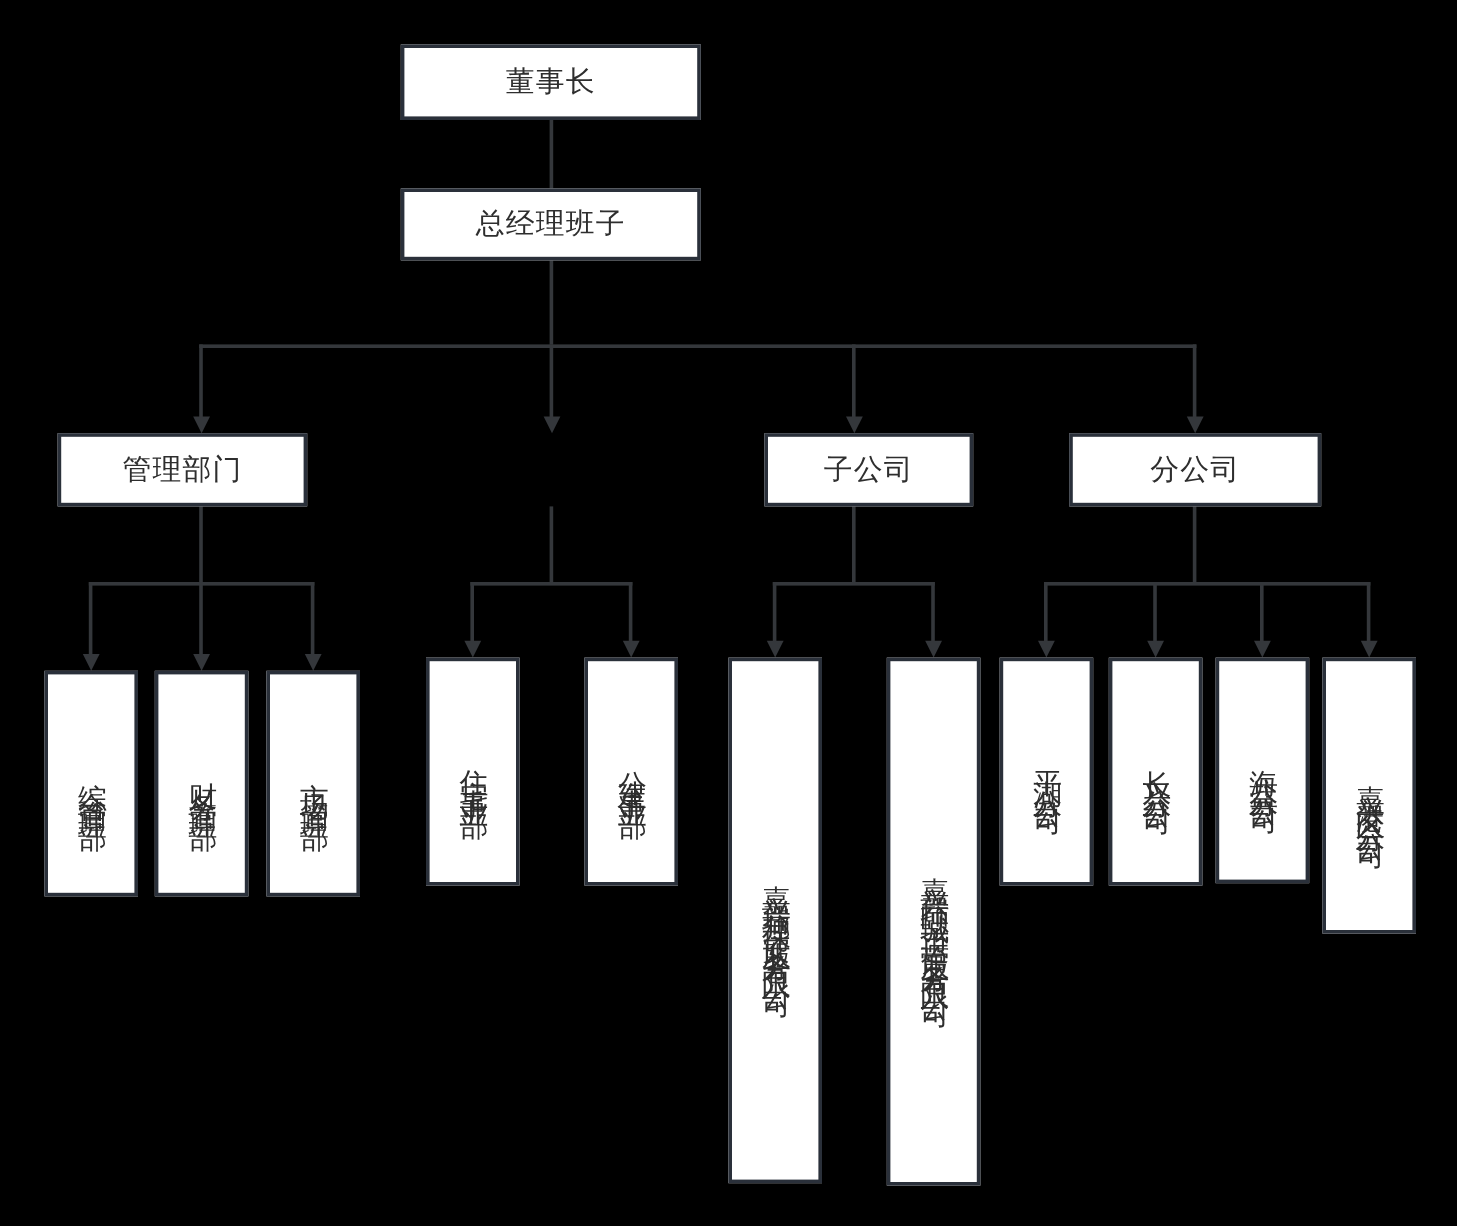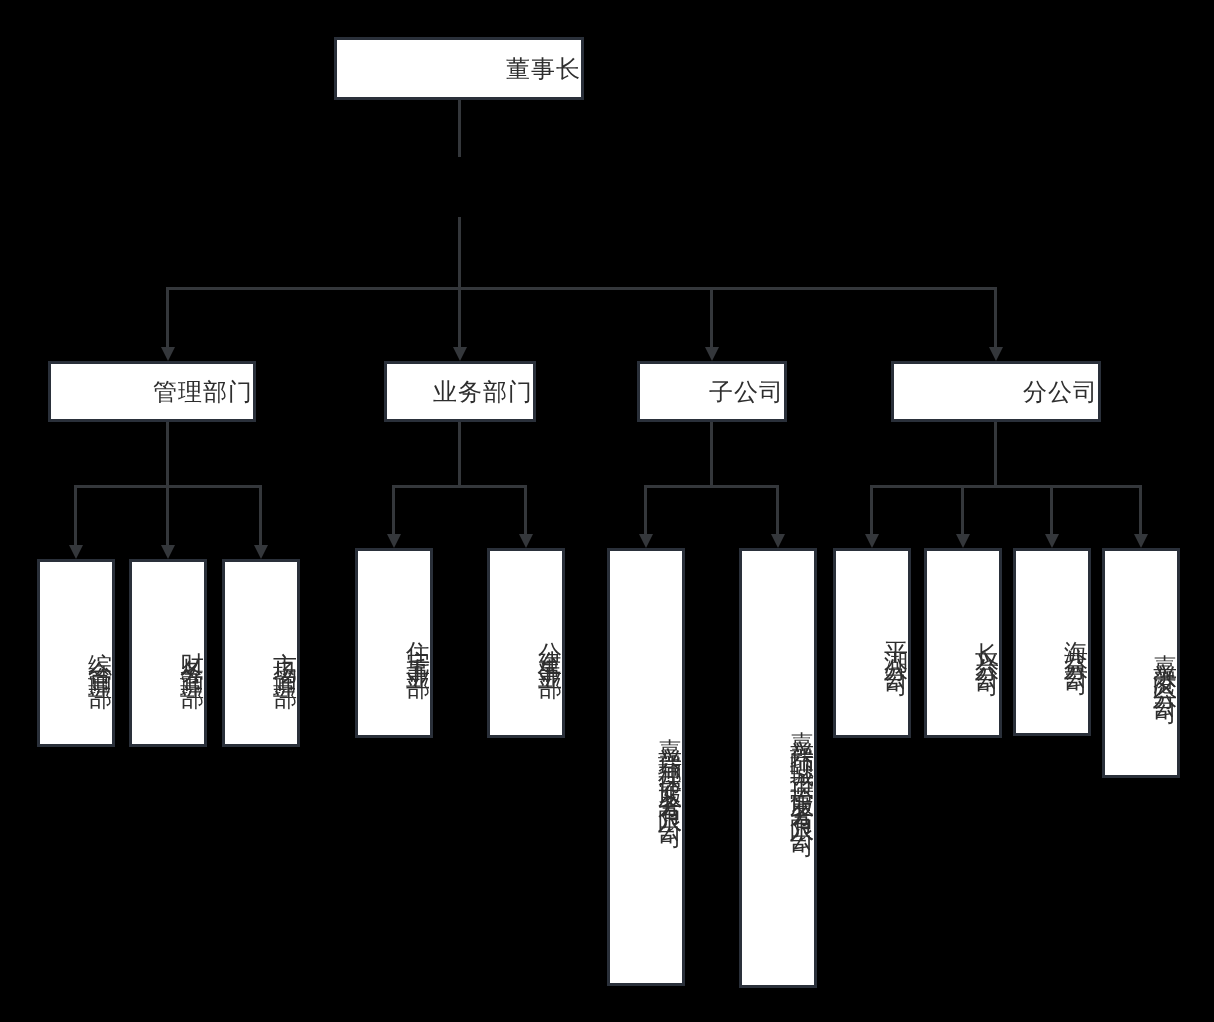--- a/index.html
+++ b/index.html
@@ -5,21 +5,21 @@
   :root{
     --background:#000000; --line:#34373b; --box-border:#2a303a;
     --box-fill:#ffffff; --text:#2e2e2e;
   }
   html,body{margin:0;padding:0;}
   body{background:var(--background);font-family:"Liberation Sans",sans-serif;}
   .canvas{position:relative;width:1214px;height:1022px;background:var(--background);overflow:hidden;}
   .node{
     position:absolute;box-sizing:border-box;background:var(--box-fill);
     border:3px solid var(--box-border);color:var(--text);
-    display:flex;align-items:center;justify-content:flex-end;
+    display:flex;align-items:center;justify-content:center;
     font-size:24px;line-height:1;
   }
   .node.h span{letter-spacing:1px;white-space:nowrap;}
   .node.v span{
     writing-mode:vertical-rl;text-orientation:upright;
     letter-spacing:8px;line-height:1;
   }
   .vline{position:absolute;width:3px;background:var(--line);}
   .hline{position:absolute;height:3px;background:var(--line);}
   .arrow{
@@ -73,27 +73,27 @@
   <div class="arrow" style="left:639px;top:534px"></div>
   <div class="arrow" style="left:771px;top:534px"></div>
   <div class="arrow" style="left:865px;top:534px"></div>
   <div class="arrow" style="left:956px;top:534px"></div>
   <div class="arrow" style="left:1045px;top:534px"></div>
   <div class="arrow" style="left:1134px;top:534px"></div>
 
   <div class="node h" style="left:334px;top:37px;width:250px;height:63px">
     <span>董事长</span>
   </div>
+  <div class="node h" style="left:334px;top:157px;width:250px;height:60px">
+    <span>总经理班子</span>
+  </div>
   <div class="node h" style="left:48px;top:361px;width:208px;height:61px">
     <span>管理部门</span>
   </div>
-  <div class="node h" style="left:384px;top:361px;width:152px;height:61px">
-    <span>业务部门</span>
-  </div>
-  <div class="node h" style="left:637px;top:361px;width:150px;height:61px">
+  <div class="node h" style="left:637px;top:361px;width:174px;height:61px">
     <span>子公司</span>
   </div>
   <div class="node h" style="left:891px;top:361px;width:210px;height:61px">
     <span>分公司</span>
   </div>
 
   <div class="node v" style="left:37px;top:559px;width:78px;height:188px">
     <span>综合管理部</span>
   </div>
   <div class="node v" style="left:129px;top:559px;width:78px;height:188px">

